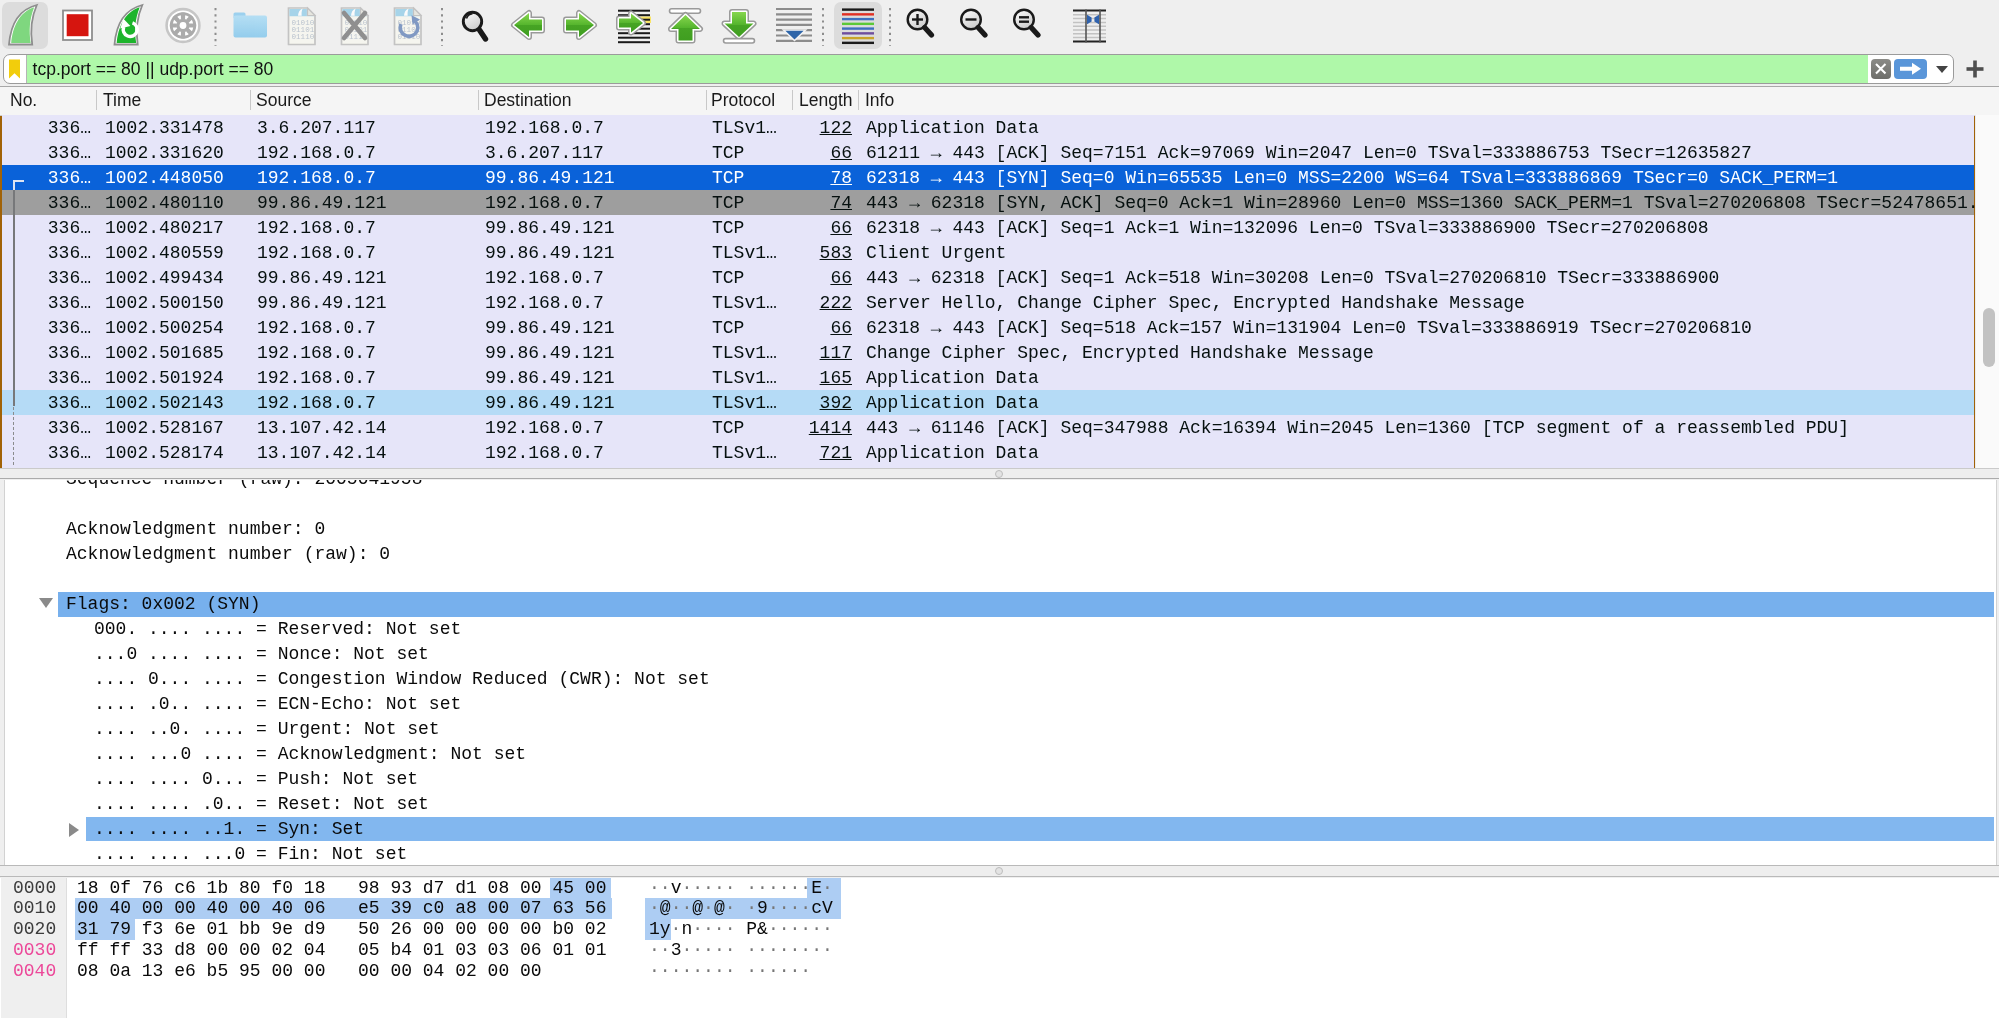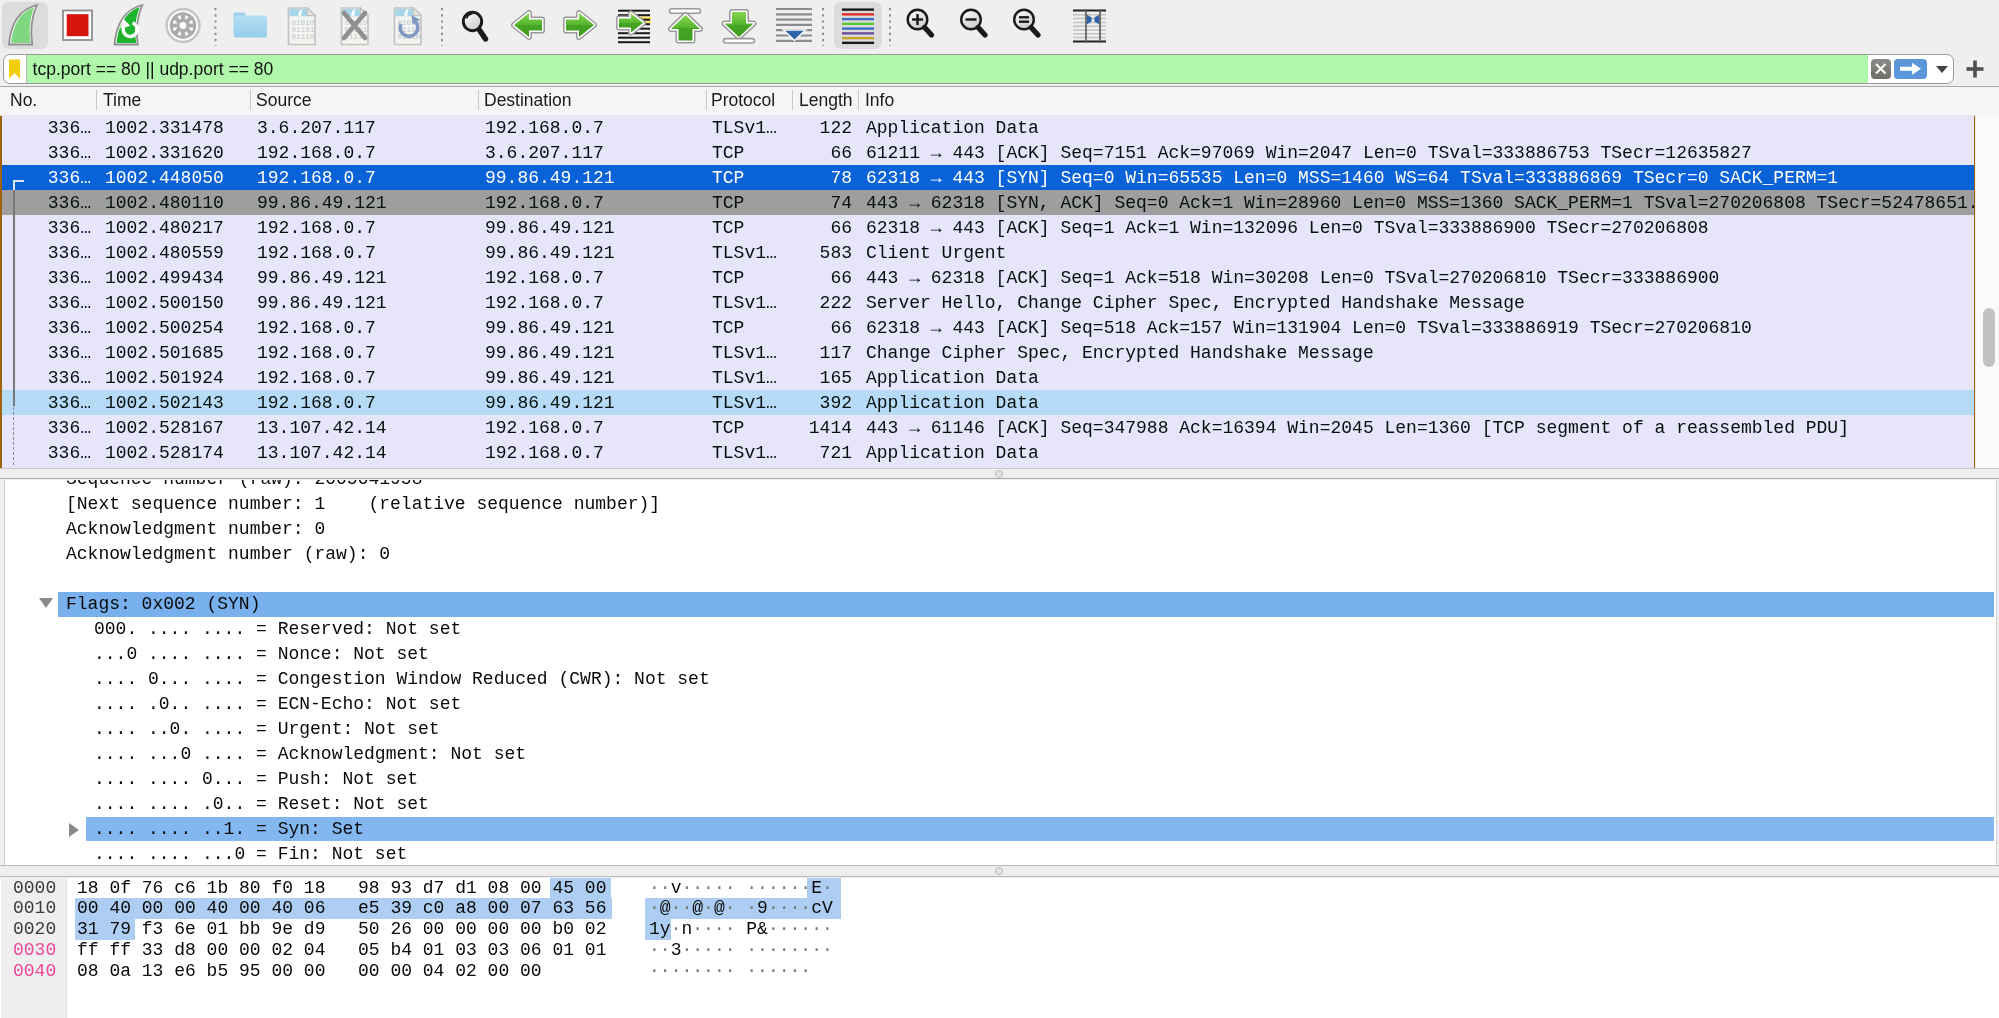--- a/index.html
+++ b/index.html
@@ -20,21 +20,21 @@
   #phead .hl{position:absolute;top:0;height:27px;line-height:27px;font-size:17.5px;color:#1a1a1a;}
   #phead .hsep{position:absolute;top:3px;height:20px;width:1px;background:#c8c8c8;}
   .prow{position:absolute;left:2px;width:1972px;height:25px;font-family:"Liberation Mono",monospace;
         font-size:18px;color:#06100f;}
   .prow span{position:absolute;top:0;height:25px;line-height:26px;white-space:pre;}
   .c0{left:0;width:89px;text-align:right;}
   .c1{left:103px;}
   .c2{left:255px;}
   .c3{left:483px;}
   .c4{left:710px;}
-  .c5{left:763px;width:87px;text-align:right;}
+  .c5{left:763px;width:87px;text-align:right;text-decoration:underline;}
   .c6{left:864px;}
   .lav{background:#e6e5f9;}
   .sel{background:#0a62d9;color:#ffffff;}
   .gry{background:#9e9e9e;}
   .ltb{background:#b5dbf6;}
   #vscroll1{position:absolute;left:1975px;top:28px;width:24px;height:352.7px;background:#fafafa;border-left:1px solid #ececec;}
   #vthumb1{position:absolute;left:7px;top:193px;width:12px;height:59px;border-radius:6px;background:#c2c2c2;}
   
   .split{left:0;width:1999px;background:#f0f0f0;}
   .knob{position:absolute;left:994.7px;width:8.6px;height:8.6px;border-radius:50%;background:#e3e3e3;border:1.2px solid #bdbdbd;box-sizing:border-box;}
@@ -268,21 +268,21 @@
         <span class="c5">66</span>
         <span class="c6">61211 → 443 [ACK] Seq=7151 Ack=97069 Win=2047 Len=0 TSval=333886753 TSecr=12635827</span>
       </div>
       <div class="prow sel" style="top:77.7px">
         <span class="c0">336…</span>
         <span class="c1">1002.448050</span>
         <span class="c2">192.168.0.7</span>
         <span class="c3">99.86.49.121</span>
         <span class="c4">TCP</span>
         <span class="c5">78</span>
-        <span class="c6">62318 → 443 [SYN] Seq=0 Win=65535 Len=0 MSS=1460 WS=64 TSval=333886869 TSecr=0 SACK_PERM=1</span>
+        <span class="c6">62318 → 443 [SYN] Seq=0 Win=65535 Len=0 MSS=2200 WS=64 TSval=333886869 TSecr=0 SACK_PERM=1</span>
       </div>
       <div class="prow gry" style="top:102.7px">
         <span class="c0">336…</span>
         <span class="c1">1002.480110</span>
         <span class="c2">99.86.49.121</span>
         <span class="c3">192.168.0.7</span>
         <span class="c4">TCP</span>
         <span class="c5">74</span>
         <span class="c6">443 → 62318 [SYN, ACK] Seq=0 Ack=1 Win=28960 Len=0 MSS=1360 SACK_PERM=1 TSval=270206808 TSecr=52478651.</span>
       </div>
@@ -382,21 +382,20 @@
       <div style="position:absolute;left:13.2px;top:102.7px;width:1.6px;height:216.3px;background:#77787a"></div>
       <div style="position:absolute;left:13.2px;top:320px;width:0;height:58px;border-left:1.6px dashed #8a8b8d"></div>
       </div>
     <div id="vscroll1">
       <div id="vthumb1"></div>
     </div>
   </div>
   <div class="split abs" style="top:467.5px;height:9.8px;border-top:1.4px solid #cacaca;border-bottom:1.5px solid #ababab;background:#eeeeee;"></div>
   <div id="dpane" class="abs">
     <div class="drow" style="top:-13.5px"><span class="dtxt" style="left:61px">Sequence number (raw): 2005041958</span></div>
-    <div class="drow" style="top:11.5px"><span class="dtxt" style="left:61px">[Next sequence number: 1    (relative sequence number)]</span></div>
     <div class="drow" style="top:36.5px"><span class="dtxt" style="left:61px">Acknowledgment number: 0</span></div>
     <div class="drow" style="top:61.5px"><span class="dtxt" style="left:61px">Acknowledgment number (raw): 0</span></div>
     <div class="drow" style="top:111.5px"><div class="hflag"></div><div class="tri-d"></div><span class="dtxt" style="left:61px">Flags: 0x002 (SYN)</span></div>
     <div class="drow" style="top:136.5px"><span class="dtxt" style="left:89px">000. .... .... = Reserved: Not set</span></div>
     <div class="drow" style="top:161.5px"><span class="dtxt" style="left:89px">...0 .... .... = Nonce: Not set</span></div>
     <div class="drow" style="top:186.5px"><span class="dtxt" style="left:89px">.... 0... .... = Congestion Window Reduced (CWR): Not set</span></div>
     <div class="drow" style="top:211.5px"><span class="dtxt" style="left:89px">.... .0.. .... = ECN-Echo: Not set</span></div>
     <div class="drow" style="top:236.5px"><span class="dtxt" style="left:89px">.... ..0. .... = Urgent: Not set</span></div>
     <div class="drow" style="top:261.5px"><span class="dtxt" style="left:89px">.... ...0 .... = Acknowledgment: Not set</span></div>
     <div class="drow" style="top:286.5px"><span class="dtxt" style="left:89px">.... .... 0... = Push: Not set</span></div>

